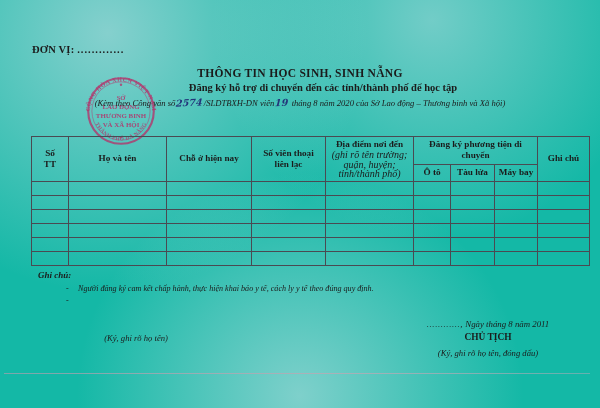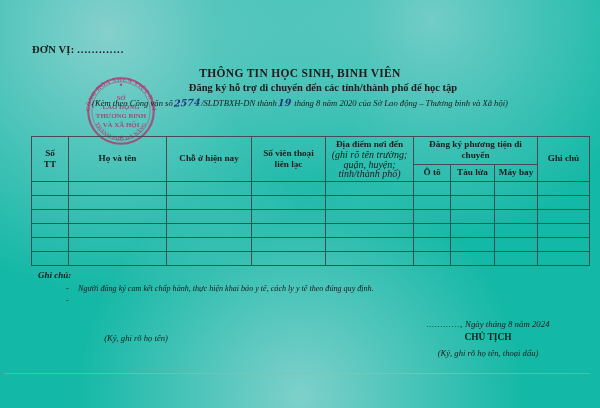--- a/index.html
+++ b/index.html
@@ -237,24 +237,24 @@
       <text x="50" y="36" text-anchor="middle" font-size="8" font-weight="bold" font-family="Liberation Serif, serif" fill="#b4326a" opacity="0.9">SỞ</text>
       <text x="50" y="47" text-anchor="middle" font-size="8.4" font-weight="bold" font-family="Liberation Serif, serif" fill="#b4326a" opacity="0.9">LAO ĐỘNG</text>
       <text x="50" y="58" text-anchor="middle" font-size="8.4" font-weight="bold" font-family="Liberation Serif, serif" fill="#b4326a" opacity="0.9">THƯƠNG BINH</text>
       <text x="50" y="69" text-anchor="middle" font-size="8.4" font-weight="bold" font-family="Liberation Serif, serif" fill="#b4326a" opacity="0.9">VÀ XÃ HỘI</text>
       <circle cx="50" cy="82" r="1.5" fill="#b4326a" opacity="0.8"></circle>
       <circle cx="50" cy="18" r="1.5" fill="#b4326a" opacity="0.8"></circle>
     </svg>
   </div>
 
   <div class="title-block">
-    <div class="doc-title">THÔNG TIN HỌC SINH, BINH VIÊN</div>
+    <div class="doc-title">THÔNG TIN HỌC SINH, SINH NẴNG</div>
     <div class="doc-subtitle">Đăng ký hỗ trợ di chuyển đến các tỉnh/thành phố để học tập</div>
     <div class="doc-ref">
-      <span>(Kèm theo Công văn số</span><span class="ink">2574</span><span>/SLDTBXH-DN thành</span><span class="ink">19</span>
+      <span>(Kèm theo Công văn số</span><span class="ink">2574</span><span>/SLDTBXH-DN viên</span><span class="ink">19</span>
       <span>tháng 8 năm 2020 của Sở Lao động – Thương binh và Xã hội)</span>
     </div>
   </div>
 
   <div class="tbl-wrap">
     <table class="form">
       <colgroup>
         <col class="c-stt">
           <col class="c-name">
           <col class="c-addr">
@@ -374,20 +374,20 @@
       </div>
   </div>
 
   <div class="sig-left">
     <div class="sig-hint">(Ký, ghi rõ họ tên)</div>
   </div>
 
   <div class="sig-right">
     <div class="date-line">
       <span class="date-dots">............,</span>
-      <span>Ngày      tháng 8 năm 2024</span>
+      <span>Ngày      tháng 8 năm 2011</span>
     </div>
     <div class="sig-role">CHỦ TỊCH</div>
-    <div class="sig-hint">(Ký, ghi rõ họ tên, thoại dấu)</div>
+    <div class="sig-hint">(Ký, ghi rõ họ tên, đóng dấu)</div>
   </div>
 
   <div class="bottom-rule"></div>
 </div>
 
 </body></html>

